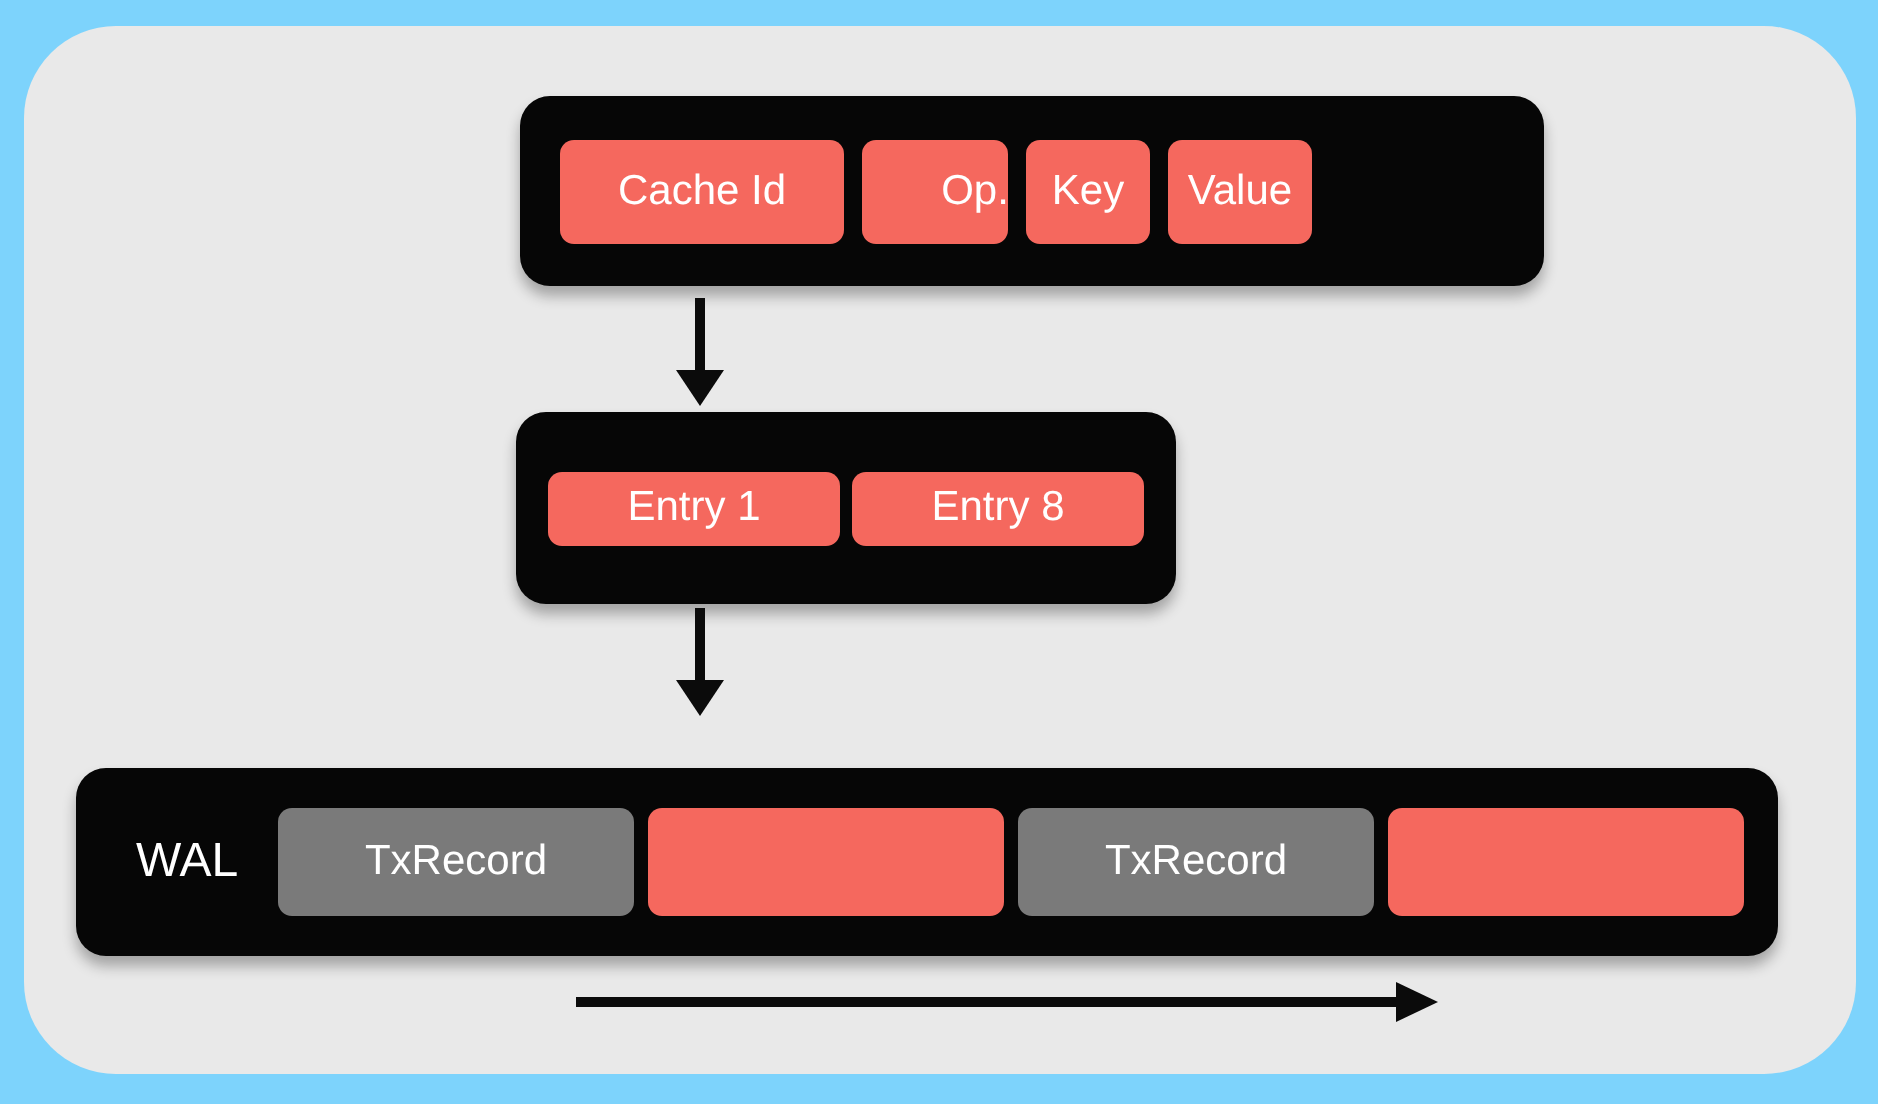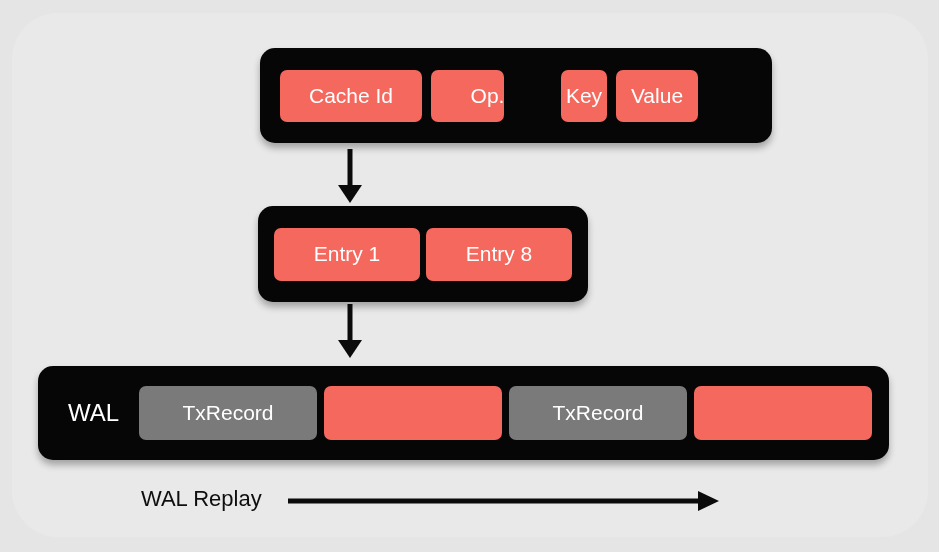--- a/index.html
+++ b/index.html
@@ -1,19 +1,19 @@
 <!DOCTYPE html>
 <html><head>
 <meta charset="utf-8">
 <style>
   html, body { margin: 0; padding: 0; background: #000; }
   .stage {
     position: relative;
     width: 939px; height: 552px;
-    background: #e5e5e5;
+    background: #7dd3fc;
     font-family: "Liberation Sans", sans-serif;
     overflow: hidden;
   }
   .panel {
     position: absolute;
     left: 12px; top: 13px;
     width: 916px; height: 524px;
     background: #e9e9e9;
     border-radius: 46px;
   }
@@ -30,44 +30,44 @@
     left: 260px; top: 48px;
     width: 512px; height: 95px;
     padding: 0 20px; gap: 9px;
   }
   .entries-box {
     left: 258px; top: 206px;
     width: 330px; height: 96px;
     padding: 0 16px; gap: 6px;
   }
   .wal-box {
-    left: 38px; top: 366px;
+    left: 38px; top: 384px;
     width: 851px; height: 94px;
     padding: 0 17px 0 30px; gap: 7px;
   }
   .cell {
     height: 52px;
     border-radius: 7px;
     display: flex;
     align-items: center;
     justify-content: center;
     color: #ffffff;
     font-size: 21px;
     box-sizing: border-box;
     flex-shrink: 0;
     white-space: nowrap;
   }
   .red  { background: #f5685e; }
   .gray { background: #7a7a7a; }
   .w-cacheid { width: 142px; }
   .w-op      { width: 73px; padding-left: 40px; }
   .w-txid    { width: 74px; }
-  .w-key     { width: 46px; margin-left: 48px; }
-  .w-value   { width: 82px; }
-  .entry-cell { flex: 1 1 0; height: 53px; }
+  .w-key     { width: 62px; }
+  .w-value   { width: 72px; }
+  .entry-cell { flex: 1 1 0; height: 37px; }
   .wal-cell   { flex: 1 1 0; height: 54px; }
   .wal-label {
     color: #ffffff;
     font-size: 24px;
     width: 64px;
     flex-shrink: 0;
   }
   .arrow { position: absolute; }
   .replay-label {
     position: absolute;
@@ -105,18 +105,17 @@
   </svg>
 
   <div class="blackbox wal-box">
     <span class="wal-label">WAL</span>
     <div class="cell gray wal-cell">TxRecord</div>
     <div class="cell red  wal-cell"></div>
     <div class="cell gray wal-cell">TxRecord</div>
     <div class="cell red  wal-cell"></div>
   </div>
 
-  <span class="replay-label">WAL Replay</span>
   <svg class="arrow" style="left:288px; top:490px;" width="432" height="22">
     <line x1="0" y1="11" x2="414" y2="11" stroke="#0b0b0b" stroke-width="5"></line>
     <polygon points="410,1 410,21 431,11" fill="#0b0b0b"></polygon>
   </svg>
 </div>
 
 </body></html>

